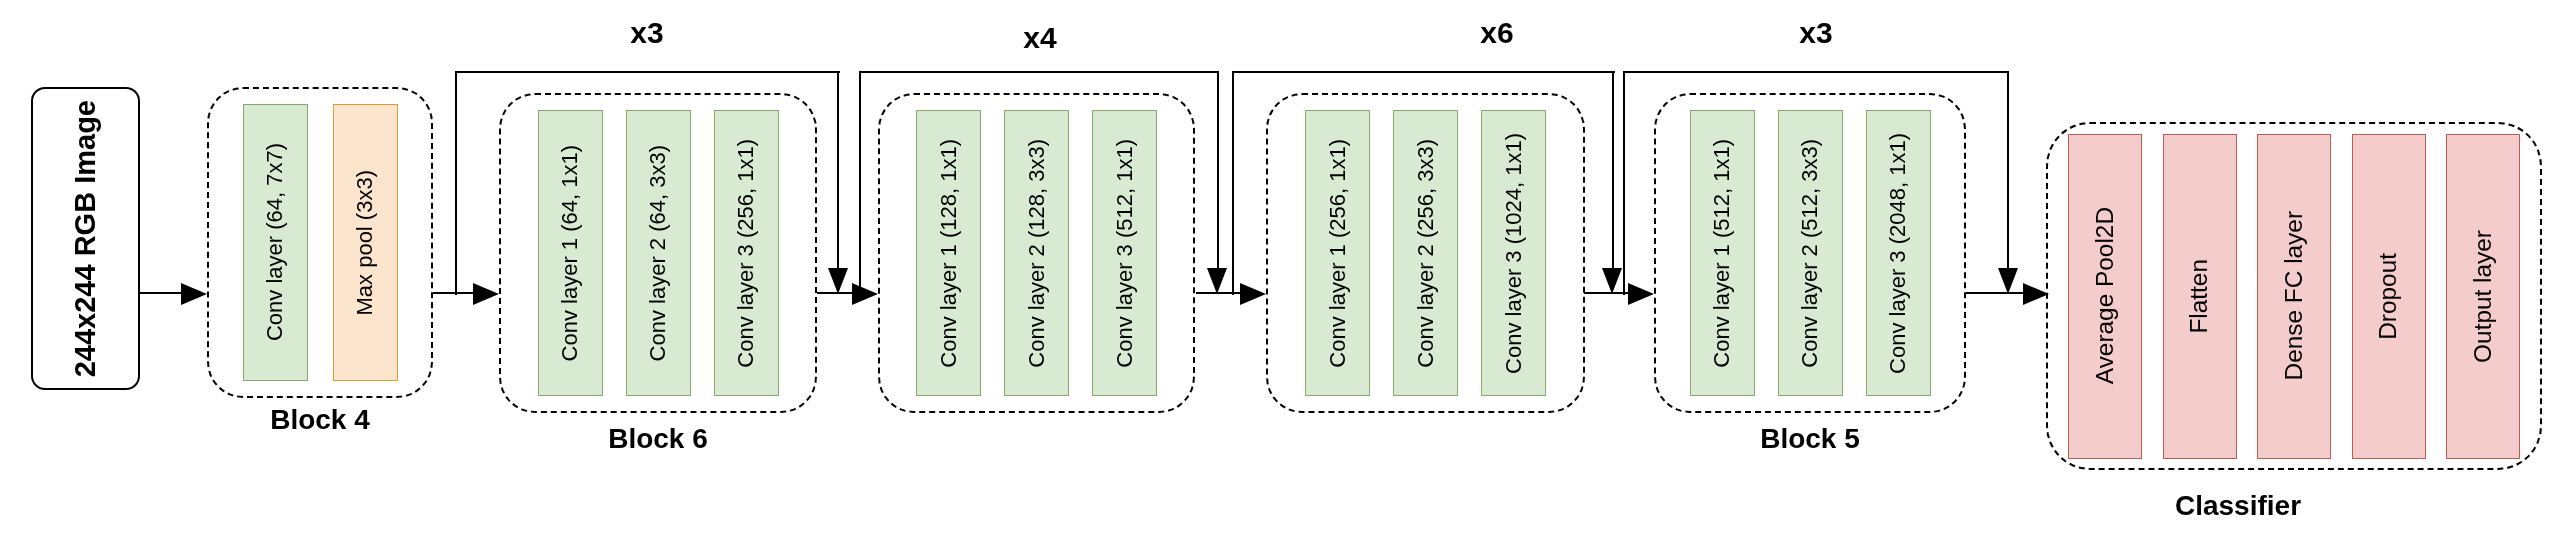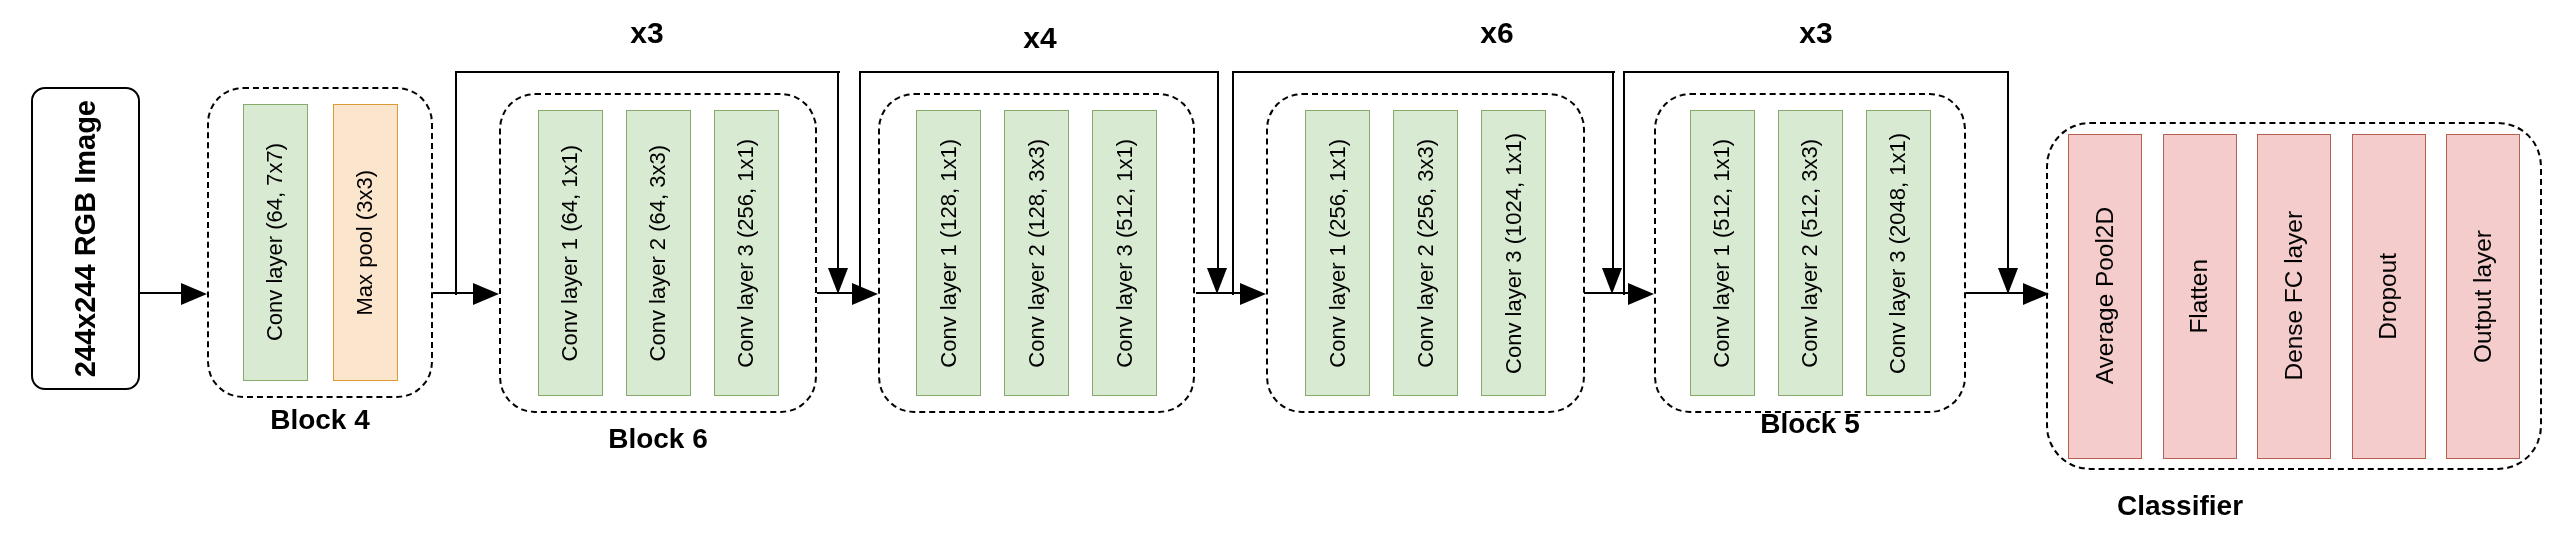--- a/index.html
+++ b/index.html
@@ -172,35 +172,35 @@
     <div class="layer conv">
       <span class="vtext">Conv layer 1 (512, 1x1)</span>
     </div>
     <div class="layer conv">
       <span class="vtext">Conv layer 2 (512, 3x3)</span>
     </div>
     <div class="layer conv">
       <span class="vtext">Conv layer 3 (2048, 1x1)</span>
     </div>
   </div>
-  <div class="block-label" style="left:1654px;top:408px;width:312px">Block 5</div>
+  <div class="block-label" style="left:1654px;top:423px;width:312px">Block 5</div>
 
   <div class="block clf" style="left:2046px;top:122px;width:496px;height:348px">
     <div class="layer clayer">
       <span class="vtext">Average Pool2D</span>
     </div>
     <div class="layer clayer">
       <span class="vtext">Flatten</span>
     </div>
     <div class="layer clayer">
       <span class="vtext">Dense FC layer</span>
     </div>
     <div class="layer clayer">
       <span class="vtext">Dropout</span>
     </div>
     <div class="layer clayer">
       <span class="vtext">Output layer</span>
     </div>
   </div>
-  <div class="block-label" style="left:1932px;top:490px;width:496px">Classifier</div>
+  <div class="block-label" style="left:1990px;top:490px;width:496px">Classifier</div>
 
 </div>
 
 
 </body></html>

